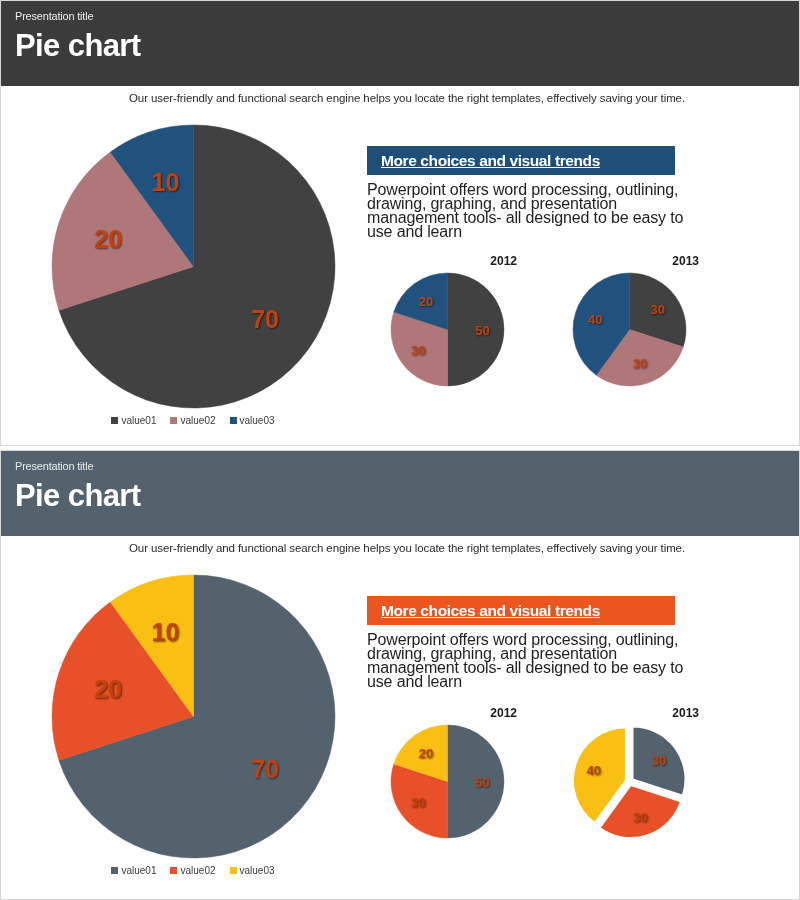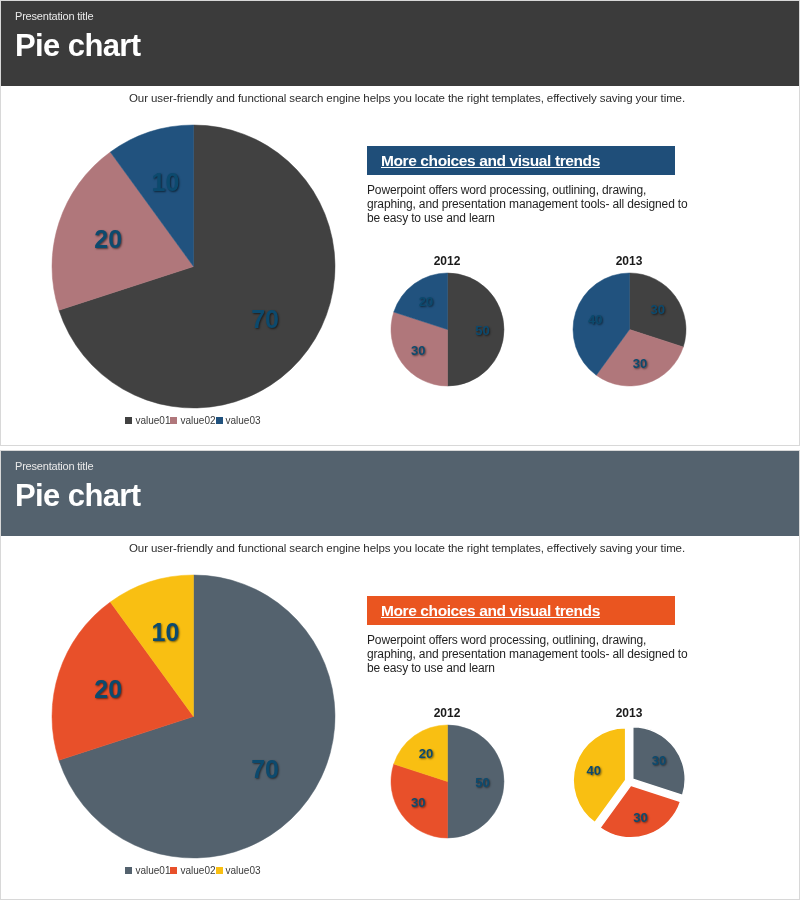--- a/index.html
+++ b/index.html
@@ -79,31 +79,32 @@
   .big-pie {
     position: relative;
     width: 285px;
     height: 285px;
     margin: 0 auto;
   }
   .pie-svg { display: block; }
 
   .pie-label {
     position: absolute;
-    color: #0c4a6e;
+    color: #c2410c;
     font-weight: bold;
     text-shadow: 1px 1px 2px rgba(0,0,0,.55);
     pointer-events: none;
   }
   .big-pie .pie-label { font-size: 25px; }
 
   .legend {
     margin-top: 6px;
     display: flex;
     justify-content: center;
+    gap: 14px;
     font-size: 10px;
     color: #3a3a3a;
   }
   .legend-item { display: flex; align-items: center; gap: 3px; }
   .legend-swatch { width: 7px; height: 7px; display: inline-block; }
 
   
   .right-col {
     position: absolute;
     left: 366px;
@@ -121,40 +122,41 @@
     font-weight: bold;
     letter-spacing: -0.4px;
     text-decoration: underline;
   }
   .banner-blue   { background: #1f4e79; }
   .banner-orange { background: #ea5520; }
 
   .banner-body {
     margin-top: 8px;
     width: 330px;
-    font-size: 12px;
+    font-size: 16px;
     line-height: 14px;
     color: #1f1f1f;
     letter-spacing: -0.15px;
   }
 
   .mini-row {
     position: absolute;
     left: 10px;
     top: 108px;
     width: 400px;
     display: flex;
     gap: 42px;
   }
   .mini-chart { width: 140px; text-align: center; }
   .mini-title {
     font-size: 12px;
     font-weight: bold;
     color: #1a1a1a;
     margin-bottom: 4px;
+    text-align: right;
   }
   .mini-pie {
     position: relative;
     width: 115px;
     height: 115px;
     margin: 0 auto;
   }
   .mini-pie .pie-label { font-size: 13px; }
 
   .slide-2 .mini-row { top: 110px; }

